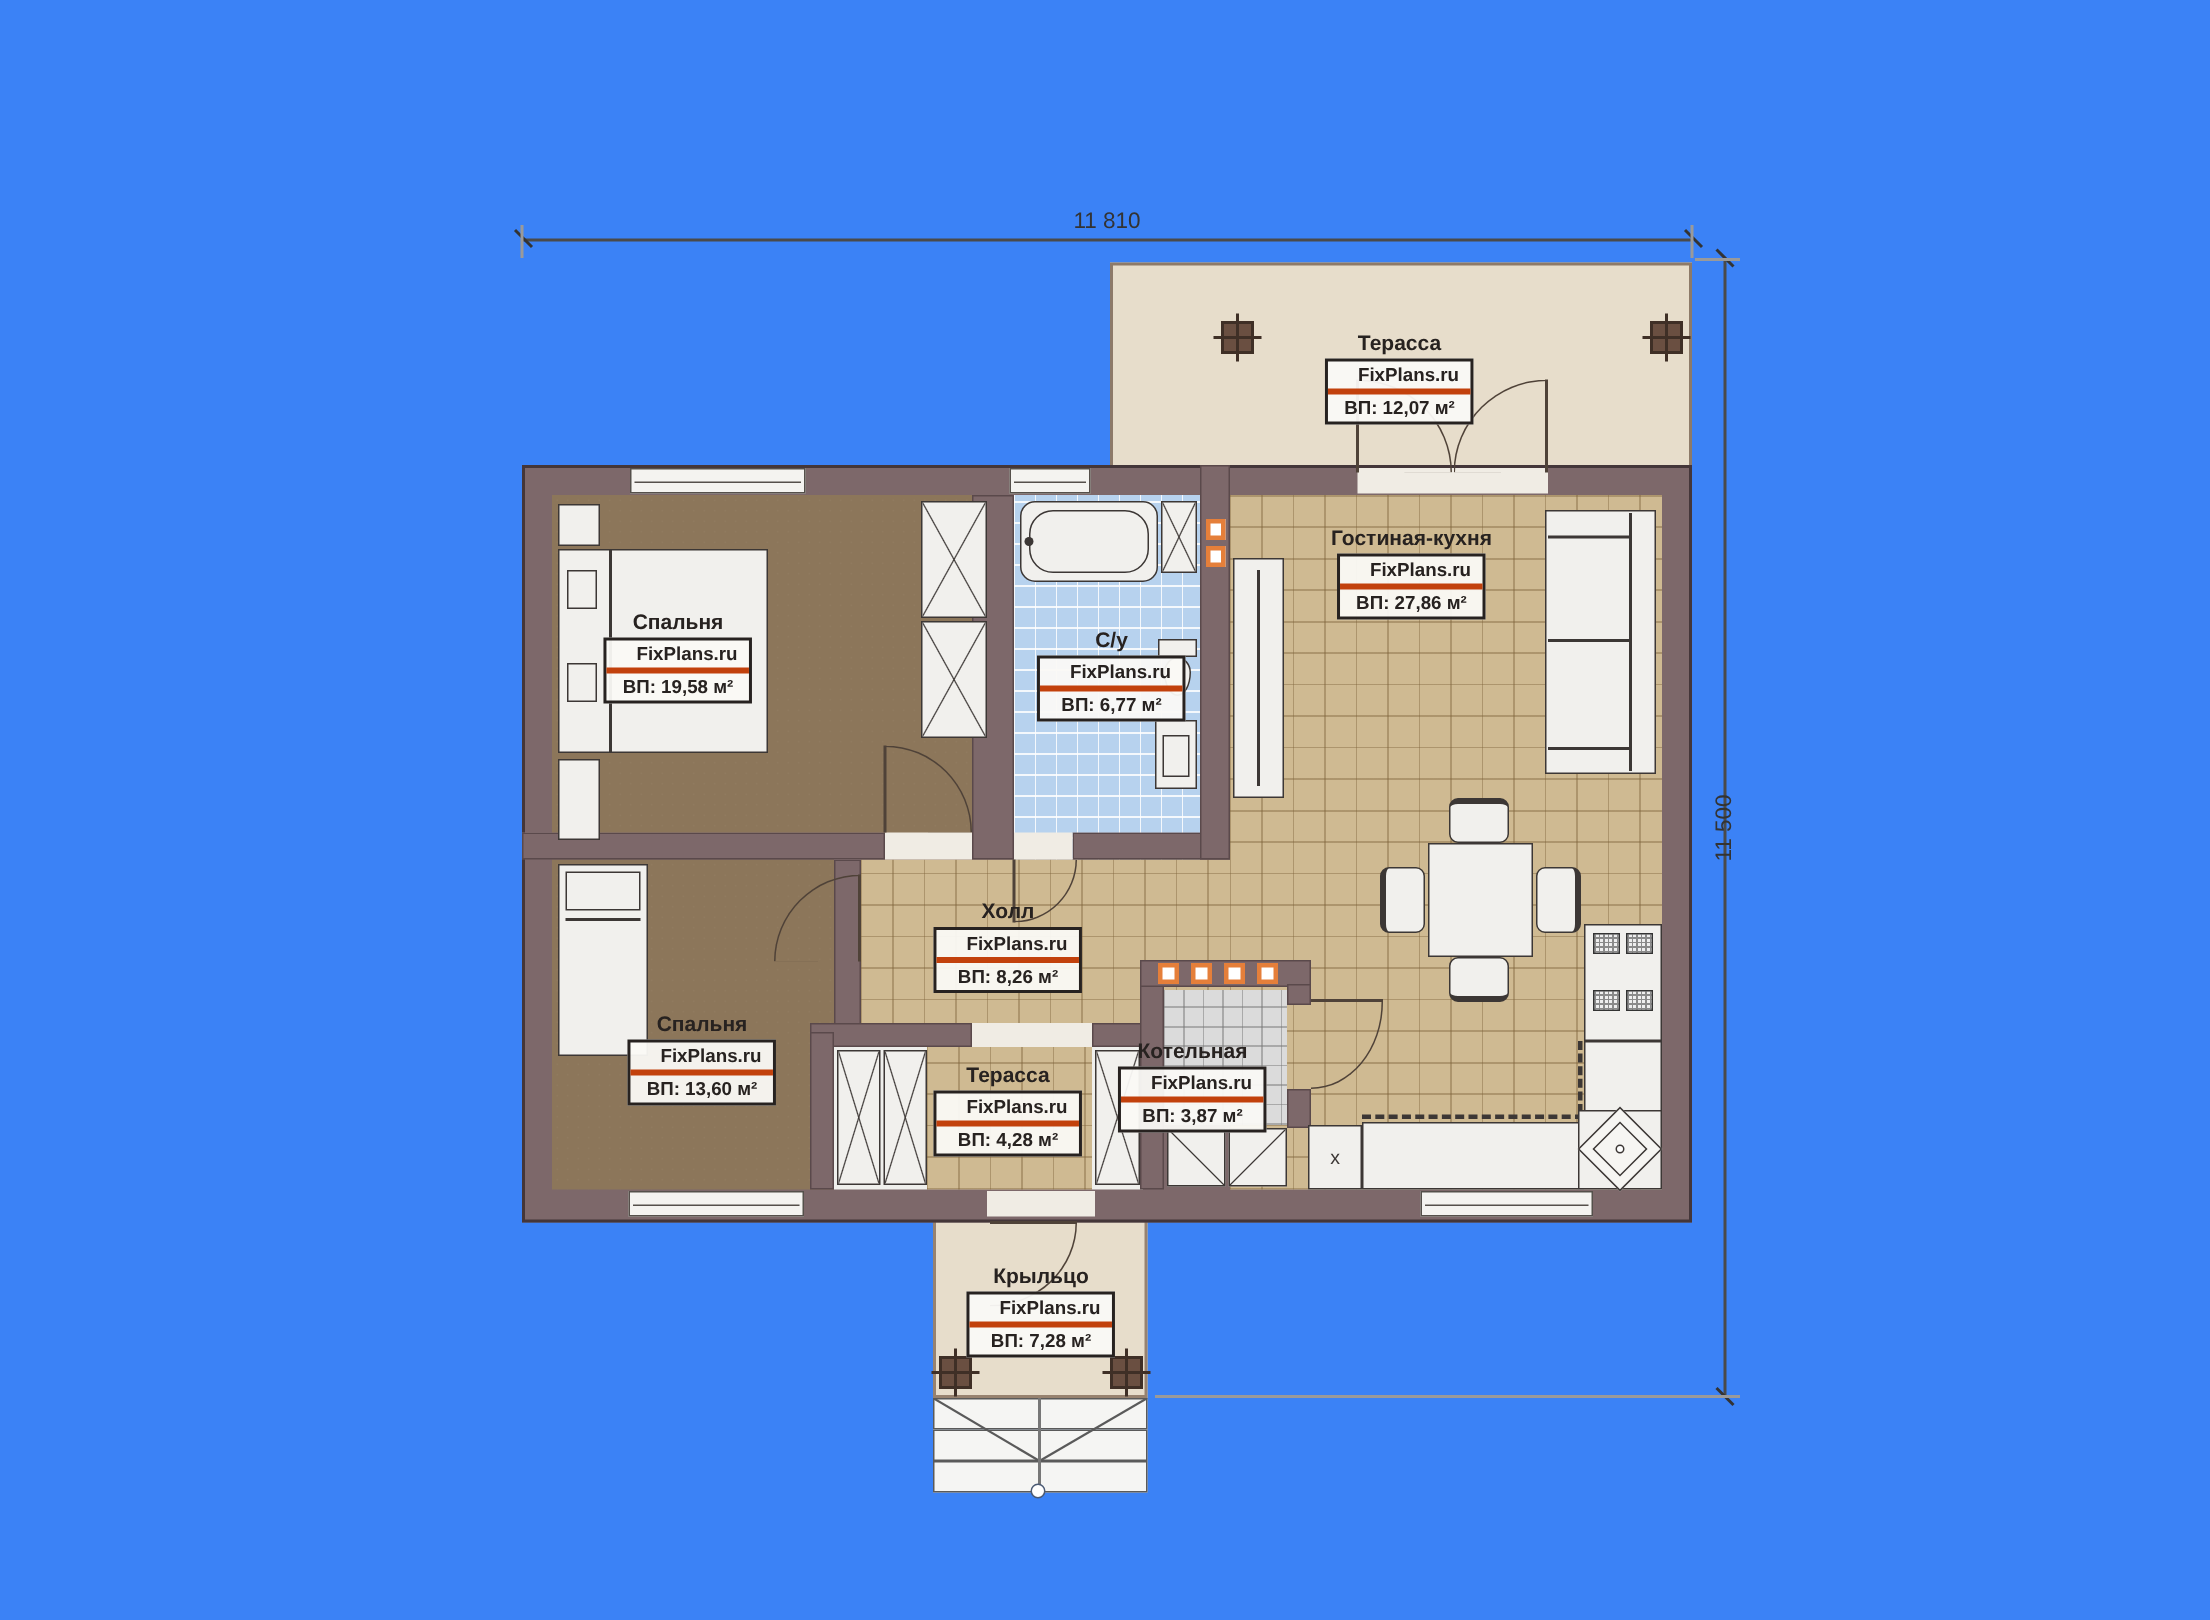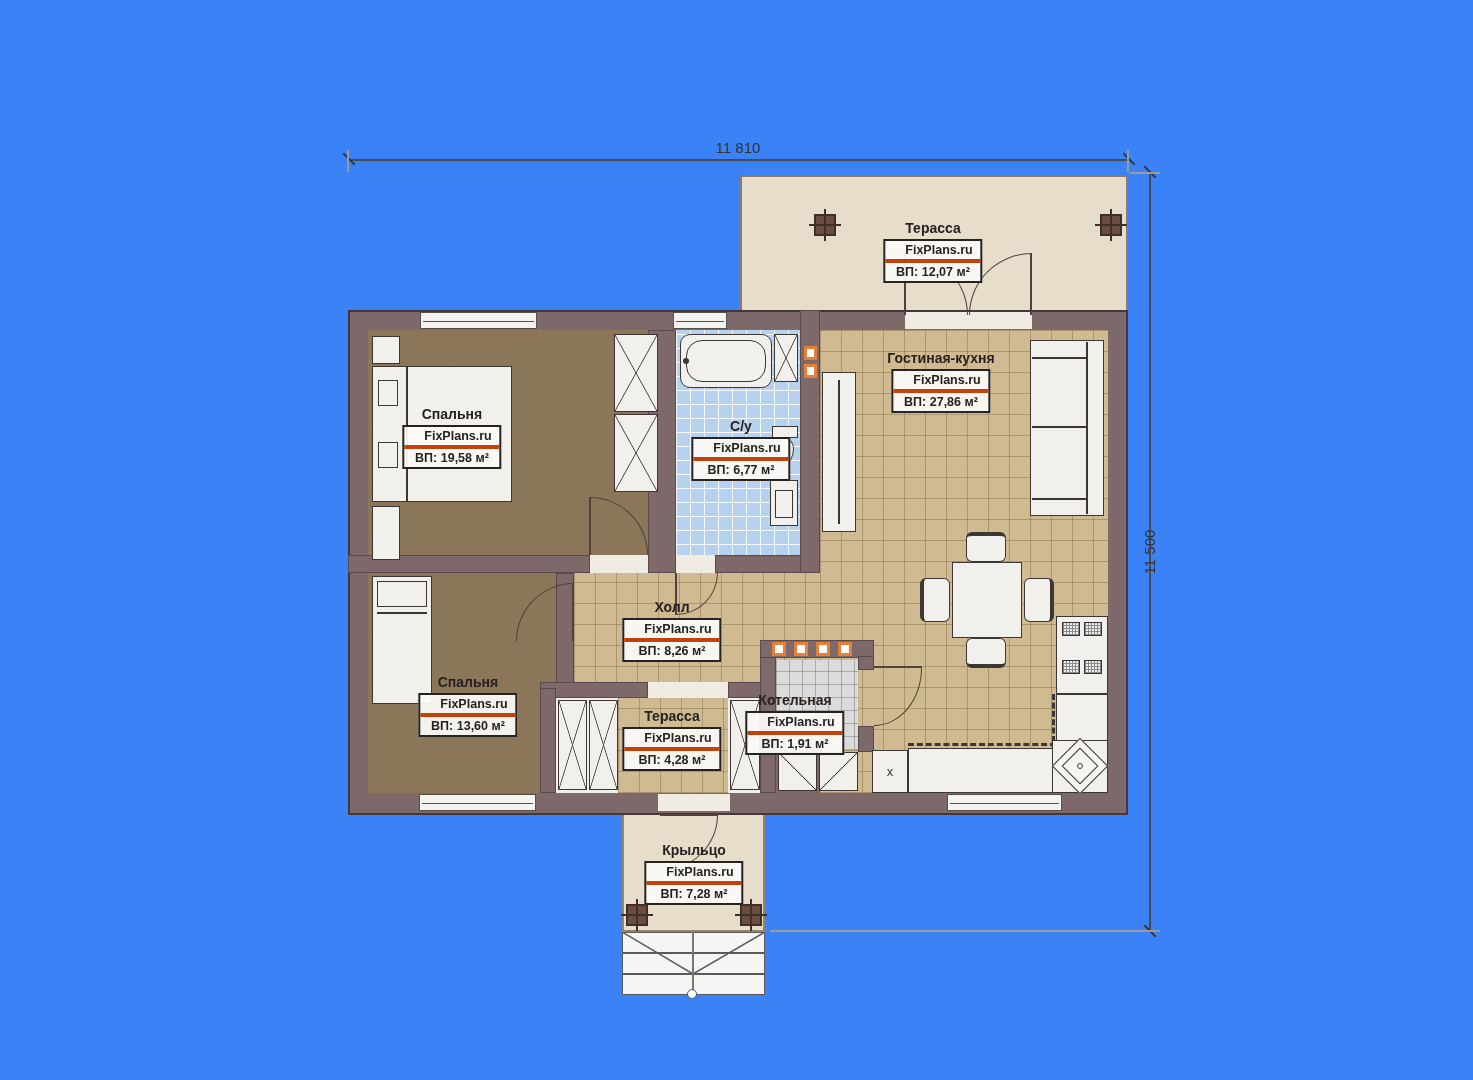--- a/index.html
+++ b/index.html
@@ -251,21 +251,21 @@
     <div class="row">ВП: 13,60 м²</div></div>
   </div>
   <div class="rlabel" style="left:672px;top:708px">
     <div class="rname">Терасса</div>
     <div class="rbox"><div class="row">FixPlans.ru</div>
     <div class="row">ВП: 4,28 м²</div></div>
   </div>
   <div class="rlabel" style="left:795px;top:692px">
     <div class="rname">Котельная</div>
     <div class="rbox"><div class="row">FixPlans.ru</div>
-    <div class="row">ВП: 1,91 м²</div></div>
+    <div class="row">ВП: 3,87 м²</div></div>
   </div>
   <div class="rlabel" style="left:694px;top:842px">
     <div class="rname">Крыльцо</div>
     <div class="rbox"><div class="row">FixPlans.ru</div>
     <div class="row">ВП: 7,28 м²</div></div>
   </div>
 
 </div>
 
 </body></html>

